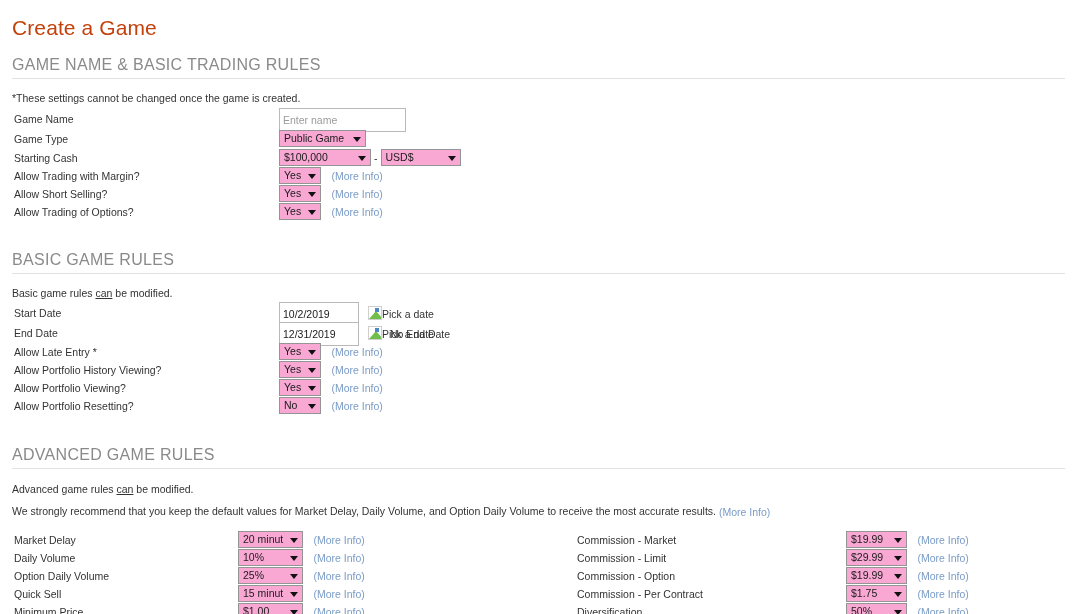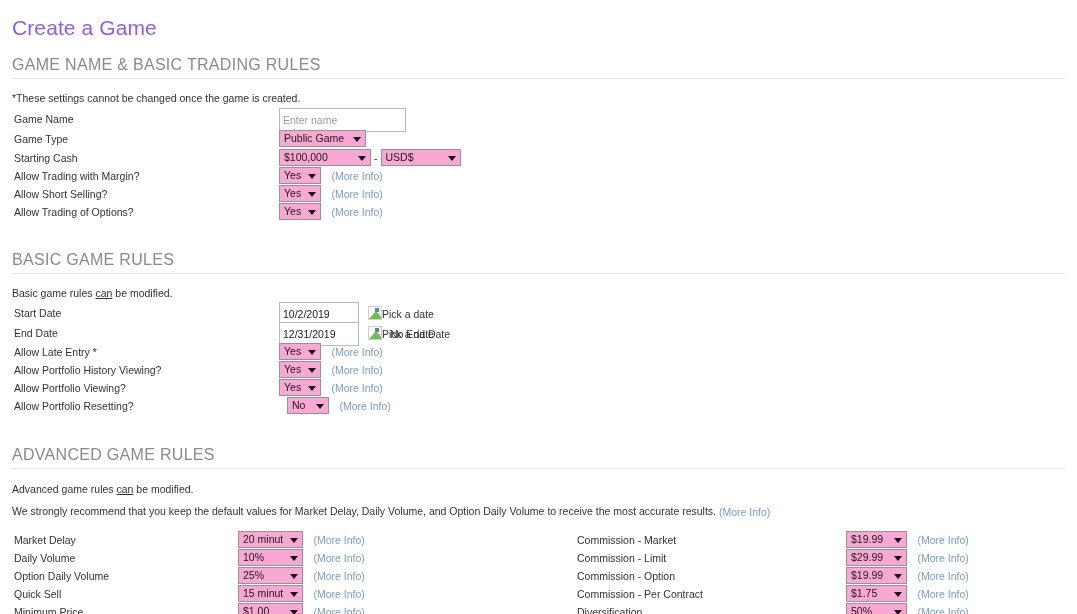--- a/index.html
+++ b/index.html
@@ -21,21 +21,21 @@
     height: 614px;
   }
 
   
   .page-title {
     position: absolute;
     left: 12px;
     top: 2px;
     font-size: 21px;
     font-weight: normal;
-    color: #8b5cf6;
+    color: #c2410c;
     letter-spacing: 0.1px;
     white-space: nowrap;
   }
 
   
   .section-head {
     position: absolute;
     left: 12px;
     width: 1053px;
   }
@@ -320,21 +320,21 @@
   <div class="ctl" style="left:279px; top:378px;">
     <span class="sel" style="width:42px;">
       <span class="selval">Yes</span>
       <span class="arrow"></span>
     </span>
     <a class="moreinfo" style="margin-left:6px;" href="#">(More Info)</a>
   </div>
 
   <div class="row-label" style="left:14px; top:400px;">Allow Portfolio Resetting?</div>
   <div class="ctl" style="left:279px; top:396px;">
-    <span class="sel" style="width:42px;margin-left:8px;">
+    <span class="sel" style="width:42px;">
       <span class="selval">No</span>
       <span class="arrow"></span>
     </span>
     <a class="moreinfo" style="margin-left:6px;" href="#">(More Info)</a>
   </div>
 
   <div class="section-head" style="top:446px;">
     <span class="sh-text">ADVANCED GAME RULES</span>
     <span class="sh-rule"></span>
   </div>

